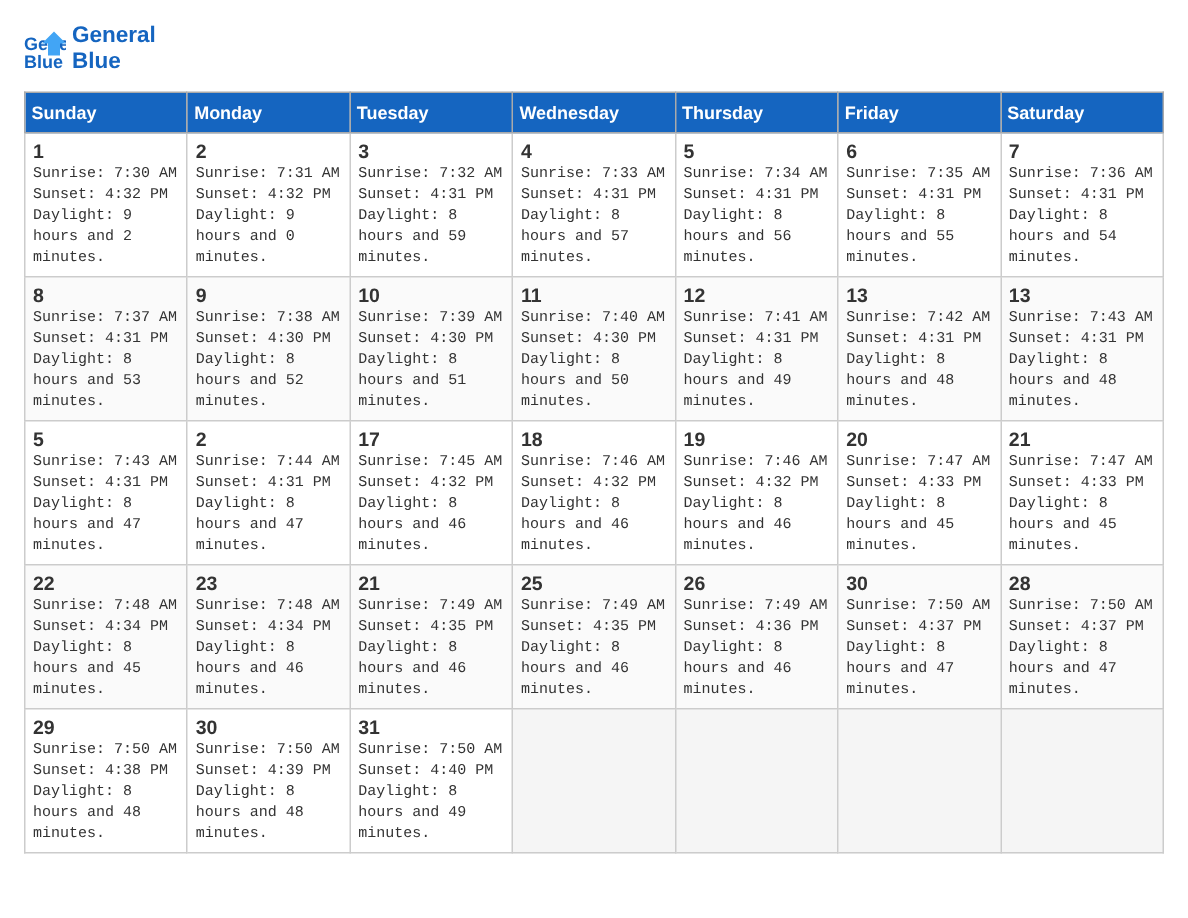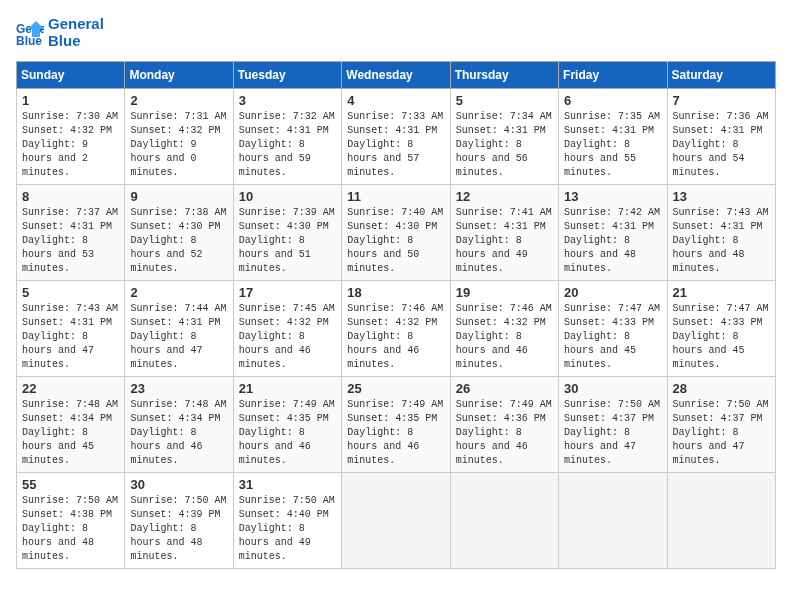--- a/index.html
+++ b/index.html
@@ -225,21 +225,21 @@
           <span class="day-num">30</span>
           <div class="day-detail">Sunrise: 7:50 AM<br>Sunset: 4:37 PM<br>Daylight: 8 hours and 47 minutes.</div>
         </td>
         <td>
           <span class="day-num">28</span>
           <div class="day-detail">Sunrise: 7:50 AM<br>Sunset: 4:37 PM<br>Daylight: 8 hours and 47 minutes.</div>
         </td>
       </tr>
       <tr>
         <td>
-          <span class="day-num">55</span>
+          <span class="day-num">29</span>
           <div class="day-detail">Sunrise: 7:50 AM<br>Sunset: 4:38 PM<br>Daylight: 8 hours and 48 minutes.</div>
         </td>
         <td>
           <span class="day-num">30</span>
           <div class="day-detail">Sunrise: 7:50 AM<br>Sunset: 4:39 PM<br>Daylight: 8 hours and 48 minutes.</div>
         </td>
         <td>
           <span class="day-num">31</span>
           <div class="day-detail">Sunrise: 7:50 AM<br>Sunset: 4:40 PM<br>Daylight: 8 hours and 49 minutes.</div>
         </td>

